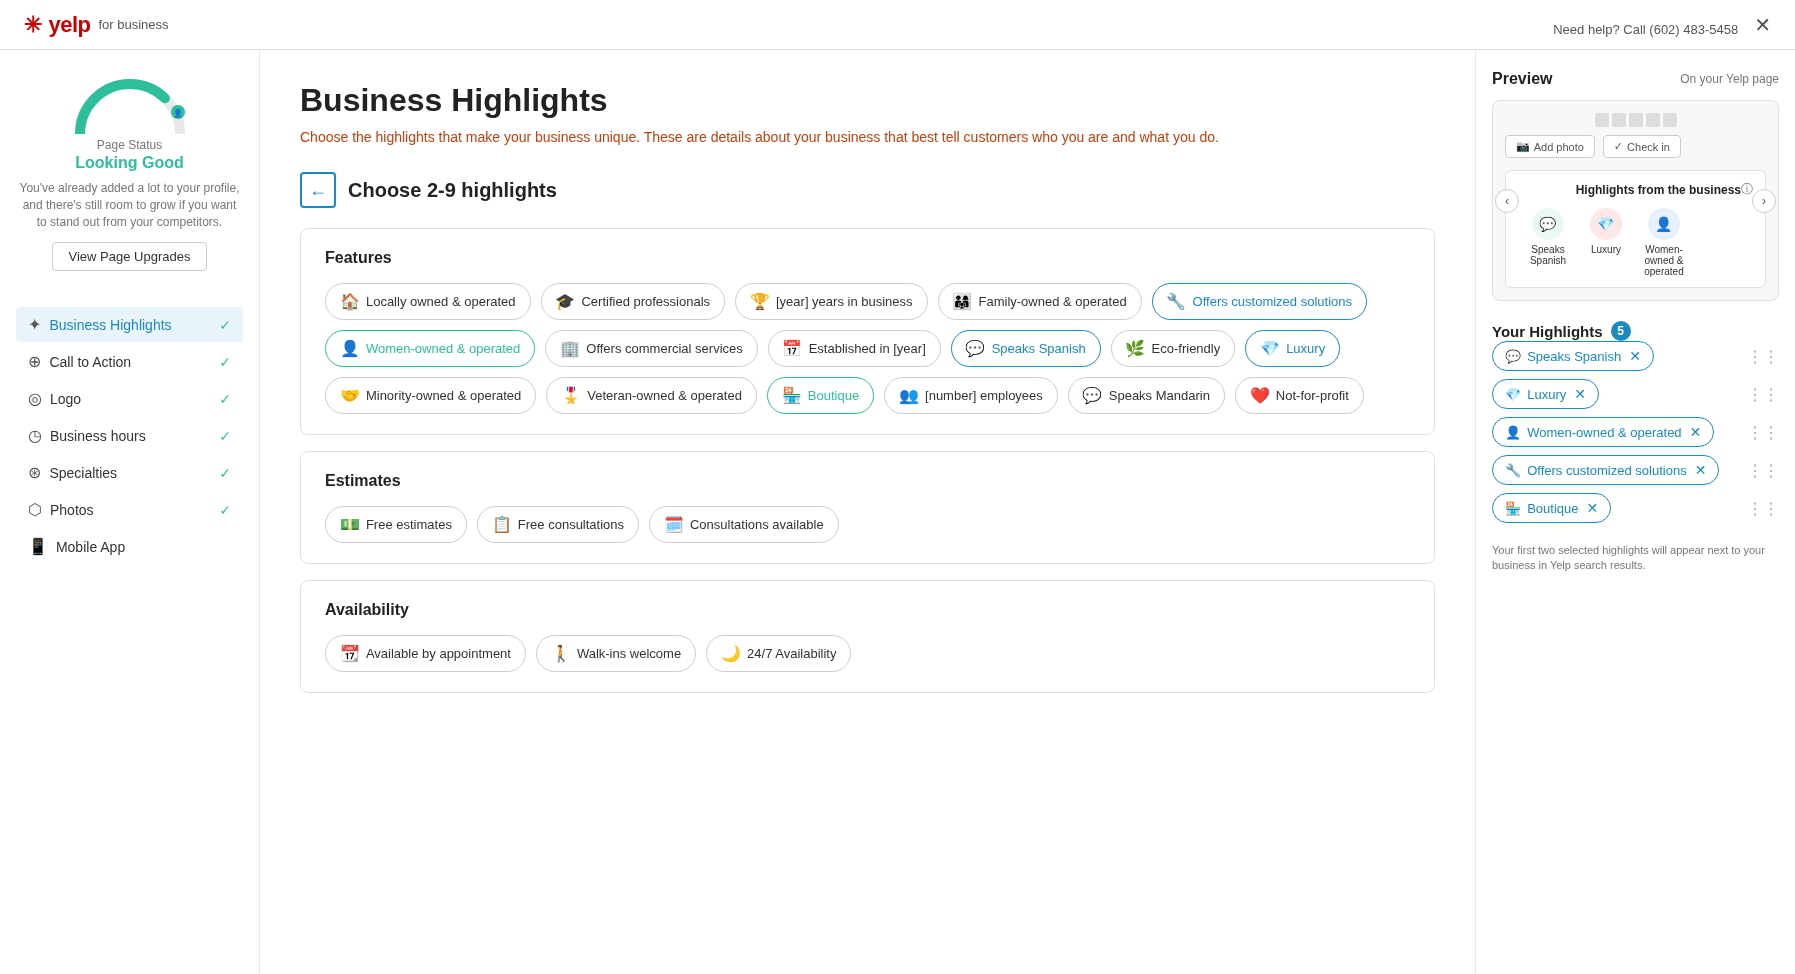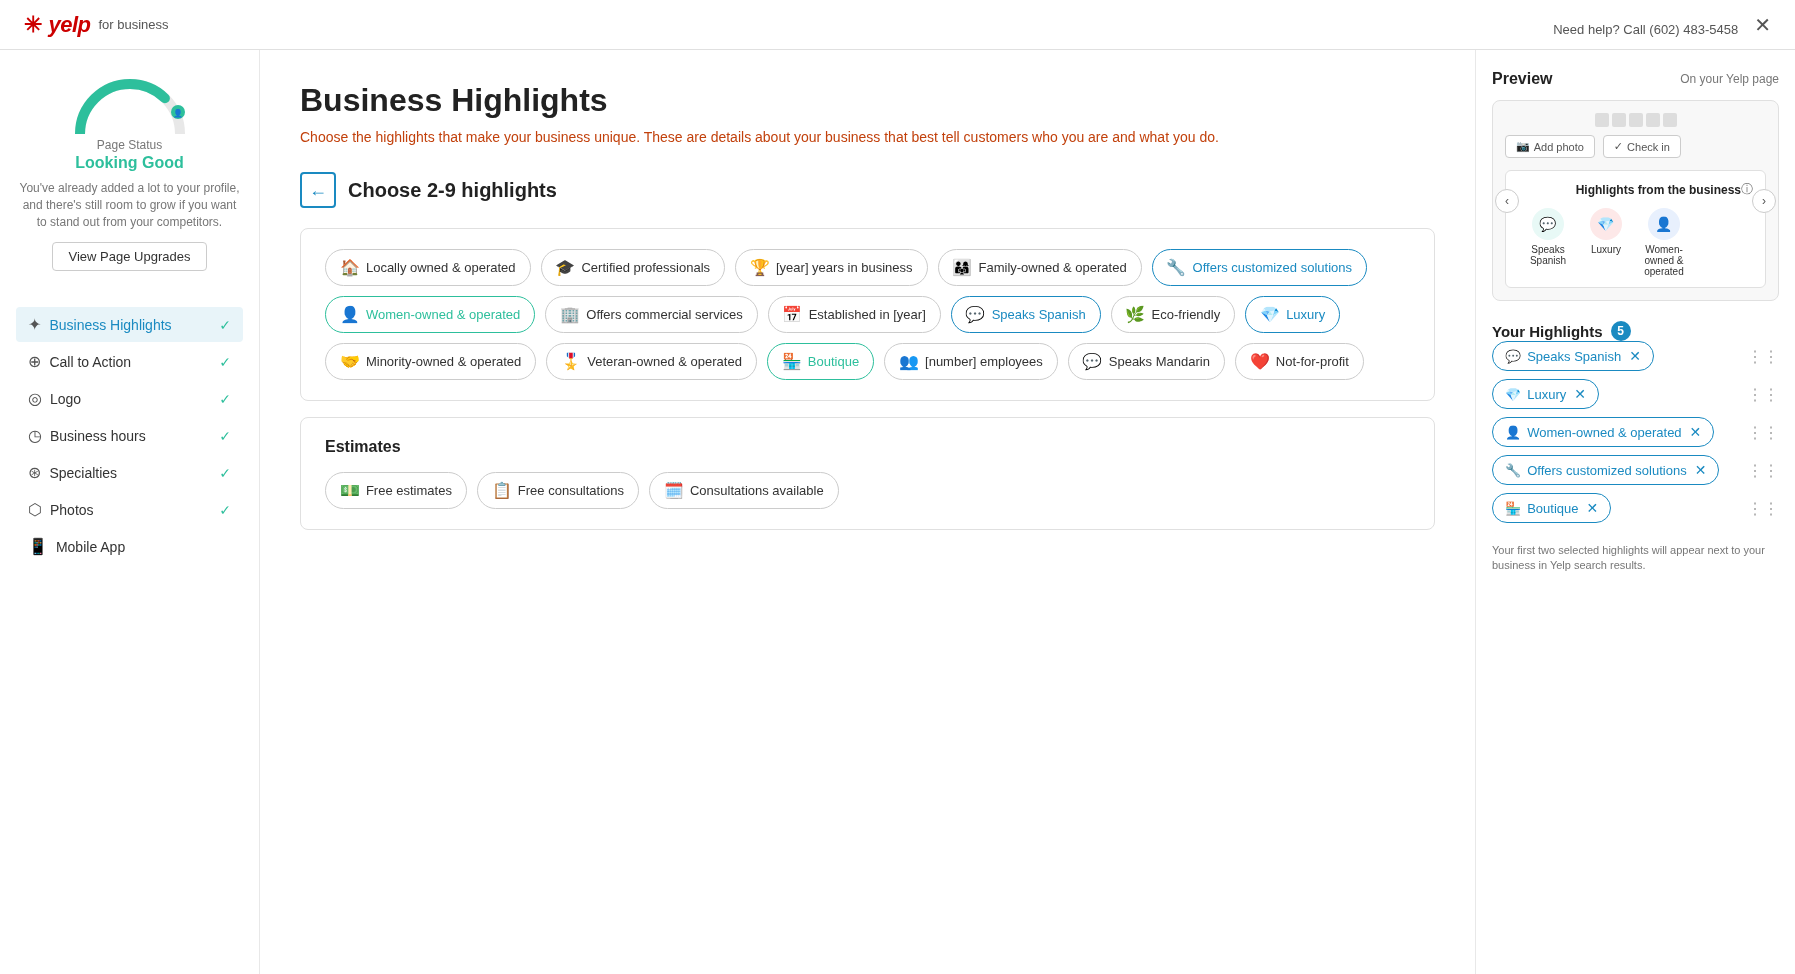--- a/index.html
+++ b/index.html
@@ -354,21 +354,21 @@
     ::-webkit-scrollbar-track { background: #f1f1f1; }
     ::-webkit-scrollbar-thumb { background: #ccc; border-radius: 3px; }
   </style>
 </head>
 <body>
 
 <header class="header">
   <div class="header-left">
     <div class="yelp-logo">
       <span class="yelp-burst">✳</span>
-      <span style="color:#cc0000;font-weight:800;font-size:22px;letter-spacing:-0.5px;font-style:italic;">yelp</span>
+      <span style="color:#cc0000;font-weight:800;font-size:22px;letter-spacing:-0.5px;">yelp</span>
       <span style="font-size:13px;color:#555;font-weight:400;margin-left:2px;">for business</span>
     </div>
   </div>
   <div class="header-right">
     <span>Need help? Call (602) 483-5458</span>
     <span class="close-icon">✕</span>
   </div>
 </header>
 
 <div class="app-layout">
@@ -451,20 +451,21 @@
     <p class="page-subtitle">Choose the highlights that make your business unique. These are details about your business that best tell customers who you are and what you do.</p>
 
     <div class="choose-bar">
       <div class="back-icon-wrap">
         <span>←</span>
       </div>
       <span class="choose-title">Choose 2-9 highlights</span>
     </div>
 
     <div class="section-card">
+      <div class="section-heading">Features</div>
       <div class="chips-grid">
         <div class="chip">
           <span class="chip-icon">🏠</span>
           <span>Locally owned &amp; operated</span>
         </div>
         <div class="chip">
           <span class="chip-icon">🎓</span>
           <span>Certified professionals</span>
         </div>
         <div class="chip">
@@ -541,20 +542,37 @@
           <span class="chip-icon">📋</span>
           <span>Free consultations</span>
         </div>
         <div class="chip">
           <span class="chip-icon">🗓️</span>
           <span>Consultations available</span>
         </div>
       </div>
     </div>
 
+    <div class="section-card">
+      <div class="section-heading">Availability</div>
+      <div class="chips-grid">
+        <div class="chip">
+          <span class="chip-icon">📆</span>
+          <span>Available by appointment</span>
+        </div>
+        <div class="chip">
+          <span class="chip-icon">🚶</span>
+          <span>Walk-ins welcome</span>
+        </div>
+        <div class="chip">
+          <span class="chip-icon">🌙</span>
+          <span>24/7 Availability</span>
+        </div>
+      </div>
+    </div>
   </main>
 
   <aside class="right-panel">
     <div class="preview-header">
       <span class="preview-title">Preview</span>
       <span class="preview-subtitle">On your Yelp page</span>
     </div>
 
     <div class="phone-mockup">
       <div class="carousel-nav carousel-prev">‹</div>

